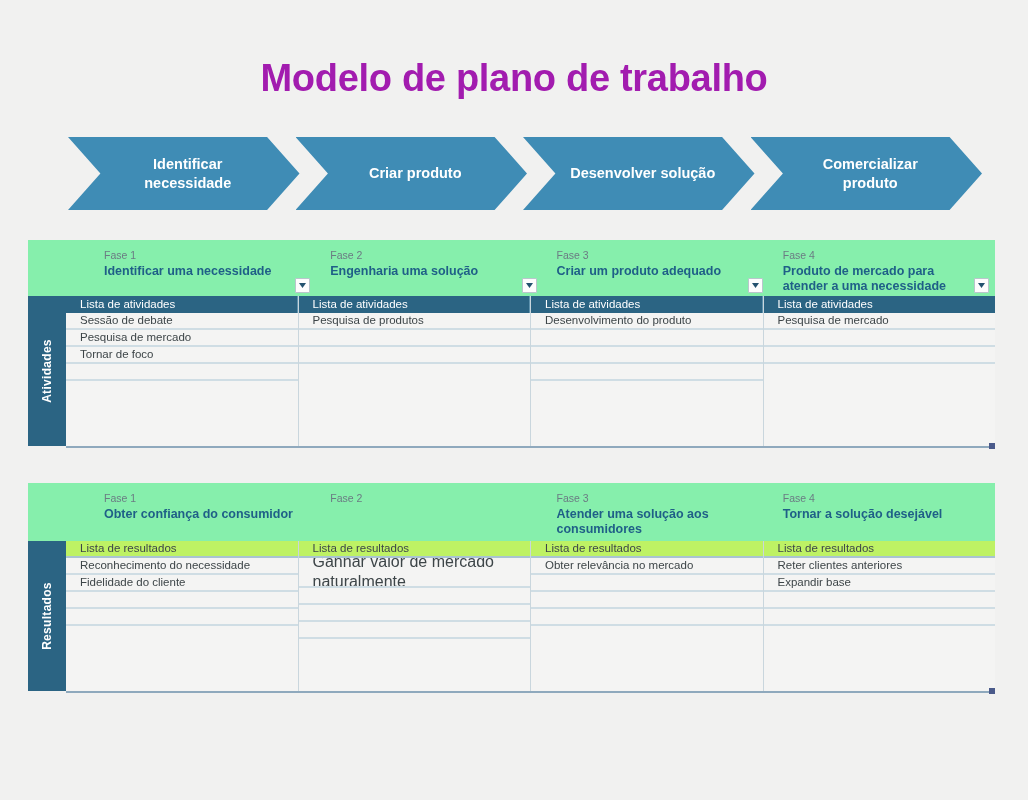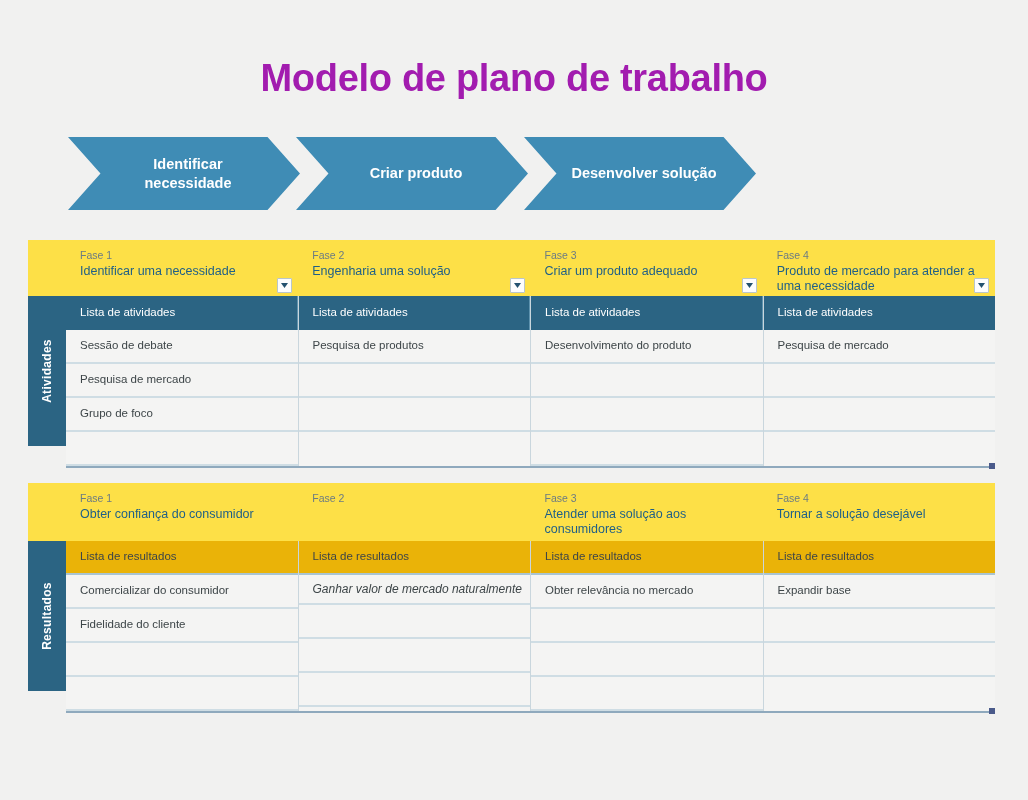--- a/index.html
+++ b/index.html
@@ -62,40 +62,41 @@
   
   .table-block {
     position: absolute;
     left: 28px;
     width: 967px;
   }
   #block-activities { top: 240px; }
   #block-results    { top: 483px; }
 
   .band {
-    background: #fde047;
+    background: #86efac;
     height: 56px;
     display: flex;
     position: relative;
+    padding-left: 24px;
   }
   .band-spacer { width: 38px; flex: none; }
   .band-cell {
     flex: 1 1 0;
     padding: 9px 14px 0 14px;
     position: relative;
   }
   .phase-sub {
     font-size: 10.5px;
     color: #6b7b83;
     line-height: 1.2;
     margin-bottom: 2px;
   }
   .phase-title {
     font-size: 12.5px;
-    font-weight: normal;
+    font-weight: bold;
     color: #1f5f87;
     line-height: 1.22;
   }
   .filter-btn {
     position: absolute;
     right: 6px;
     bottom: 3px;
     width: 15px;
     height: 15px;
     background: #fdfdfd;
@@ -133,51 +134,50 @@
     display: flex;
     background: #f4f4f3;
   }
   .col {
     flex: 1 1 0;
     border-right: 1px solid #c9d6dd;
   }
   .col:last-child { border-right: none; }
 
   .cell {
-    height: 34px;
+    height: 17px;
     display: flex;
     align-items: center;
     padding: 0 0 0 14px;
     font-size: 11.5px;
     color: #3d4548;
     border-bottom: 2px solid #cfdde4;
     line-height: 1.15;
     overflow: hidden;
   }
   .cell.head-dark {
     background: #2b6483;
     color: #ffffff;
     border-bottom: none;
     border-right: 1px solid #5f93ae;
   }
   .col:last-child .cell.head-dark { border-right: none; }
   .cell.head-light {
-    background: #eab308;
+    background: #bef264;
     color: #3d4548;
     border-bottom: 2px solid #a9c4d2;
   }
   .cell.two-line {
     height: 30px;
     align-items: center;
   }
   .cell.two-line span {
     display: block;
     line-height: 1.22;
-    font-size: 12px;
-    font-style: italic;
+    font-size: 16px;
   }
   .cell.empty { color: transparent; }
 
   .table-bottom {
     height: 2px;
     background: #8fa9bd;
     margin-left: 38px;
     position: relative;
   }
   .resize-handle {
@@ -197,20 +197,23 @@
 <div class="chevron-row">
   <div class="chevron">
     <span class="chevron-label">Identificar necessidade</span>
   </div>
   <div class="chevron">
     <span class="chevron-label">Criar produto</span>
   </div>
   <div class="chevron">
     <span class="chevron-label">Desenvolver solução</span>
   </div>
+  <div class="chevron">
+    <span class="chevron-label">Comercializar produto</span>
+  </div>
 </div>
 
 <div class="table-block" id="block-activities">
 
   <div class="band">
     <div class="band-spacer"></div>
 
     <div class="band-cell">
       <div class="phase-sub">Fase 1</div>
       <div class="phase-title">Identificar uma necessidade</div>
@@ -255,21 +258,21 @@
   <div class="body-row">
     <div class="rail" style="height:150px">
       <span class="rail-label">Atividades</span>
     </div>
     <div class="grid">
 
       <div class="col">
         <div class="cell head-dark">Lista de atividades</div>
         <div class="cell">Sessão de debate</div>
         <div class="cell">Pesquisa de mercado</div>
-        <div class="cell">Grupo de foco</div>
+        <div class="cell">Tornar de foco</div>
         <div class="cell empty"></div>
       </div>
 
       <div class="col">
         <div class="cell head-dark">Lista de atividades</div>
         <div class="cell">Pesquisa de produtos</div>
         <div class="cell empty"></div>
         <div class="cell empty"></div>
       </div>
 
@@ -319,21 +322,21 @@
   </div>
 
   <div class="body-row">
     <div class="rail" style="height:150px">
       <span class="rail-label">Resultados</span>
     </div>
     <div class="grid">
 
       <div class="col">
         <div class="cell head-light">Lista de resultados</div>
-        <div class="cell">Comercializar do consumidor</div>
+        <div class="cell">Reconhecimento do necessidade</div>
         <div class="cell">Fidelidade do cliente</div>
         <div class="cell empty"></div>
         <div class="cell empty"></div>
       </div>
 
       <div class="col">
         <div class="cell head-light">Lista de resultados</div>
         <div class="cell two-line">
             <span>Ganhar valor de mercado naturalmente</span>
           </div>
@@ -345,20 +348,21 @@
       <div class="col">
         <div class="cell head-light">Lista de resultados</div>
         <div class="cell">Obter relevância no mercado</div>
         <div class="cell empty"></div>
         <div class="cell empty"></div>
         <div class="cell empty"></div>
       </div>
 
       <div class="col">
         <div class="cell head-light">Lista de resultados</div>
+        <div class="cell">Reter clientes anteriores</div>
         <div class="cell">Expandir base</div>
         <div class="cell empty"></div>
         <div class="cell empty"></div>
       </div>
 
     </div>
   </div>
 
   <div class="table-bottom">
     <div class="resize-handle"></div>

